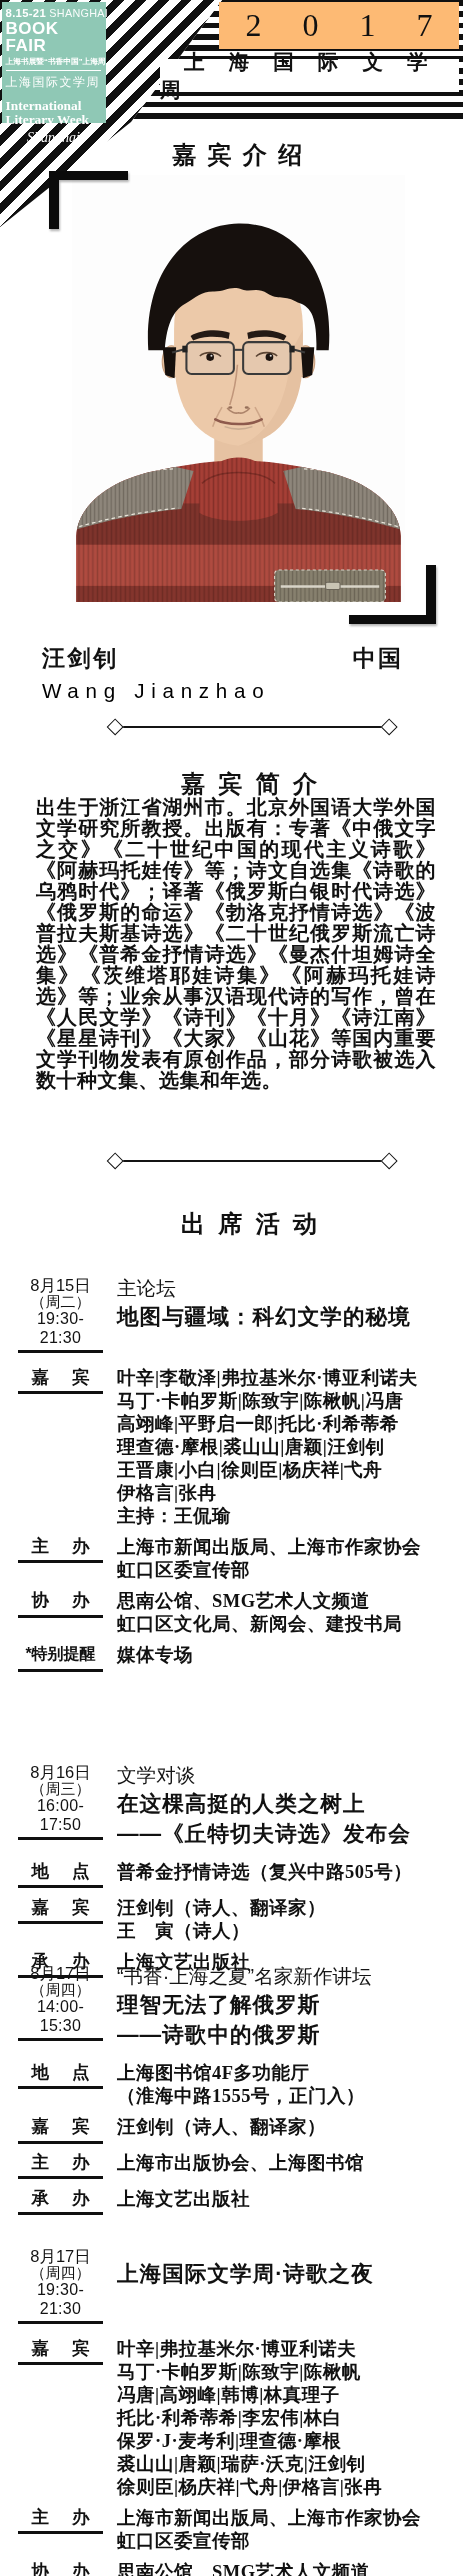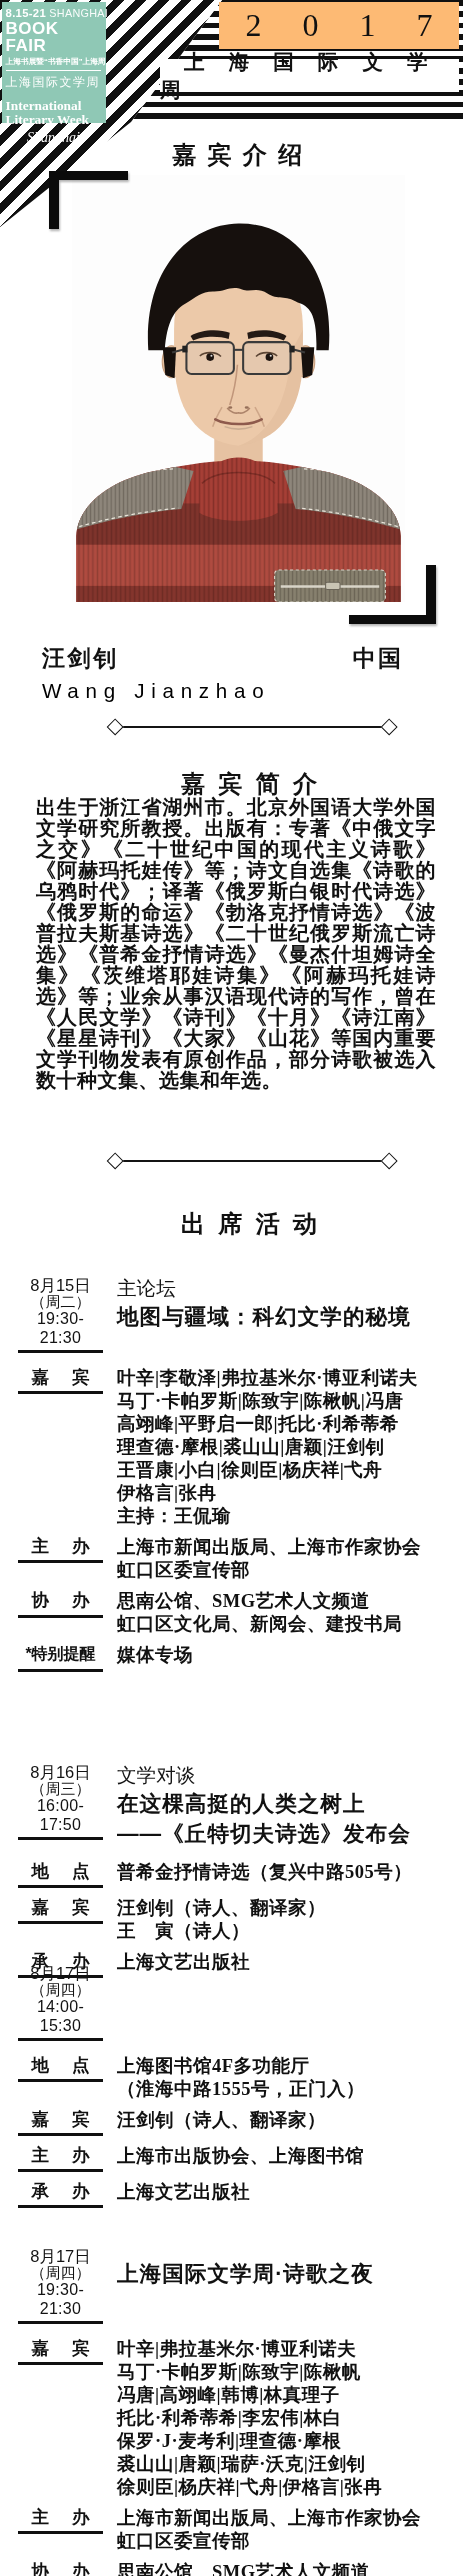--- a/index.html
+++ b/index.html
@@ -331,20 +331,25 @@
           </div>
         </div>
       </section>
       <section class="event" style="top: 1963px;">
         <div class="ehead">
           <div class="datebox">
             <div class="d1">8月17日</div>
             <div class="d2">（周四）</div>
             <div class="d3">14:00-15:30</div>
           </div>
+          <div class="tcol">
+            <div class="cat">“书香·上海之夏”名家新作讲坛</div>
+            <div class="btitle">理智无法了解俄罗斯</div>
+            <div class="btitle">——诗歌中的俄罗斯</div>
+          </div>
         </div>
         <div class="row first">
           <div class="rlabel">
             <span>地</span>
             <span>点</span>
           </div>
           <div class="rcontent">
             <div class="cline">上海图书馆4F多功能厅</div>
             <div class="cline">（淮海中路1555号，正门入）</div>
           </div>

